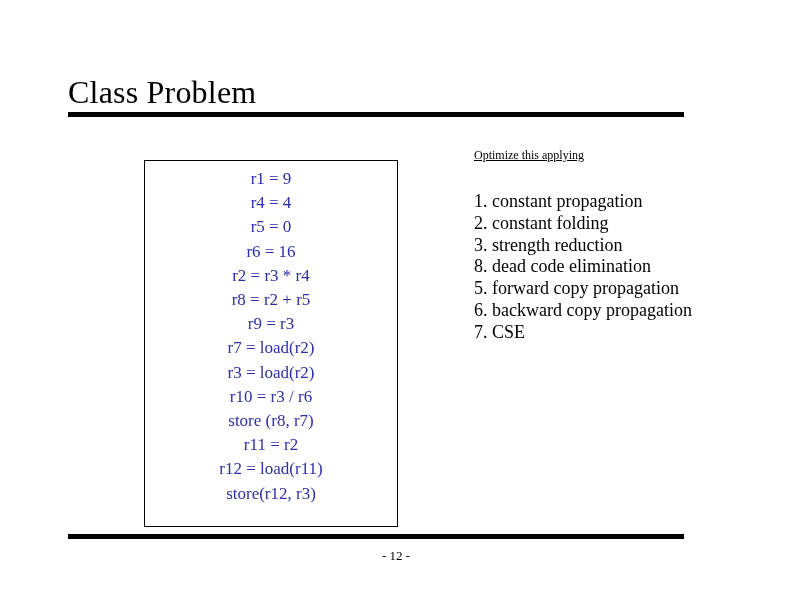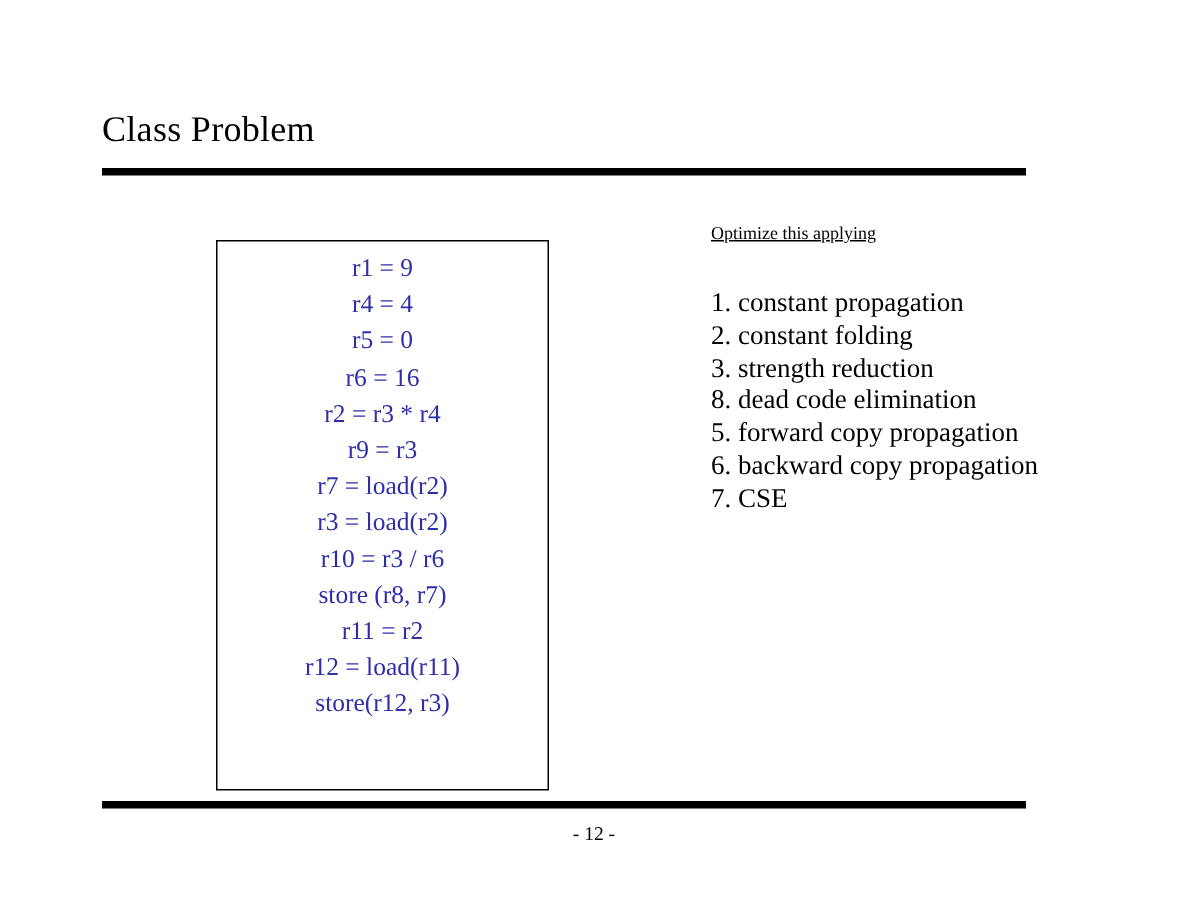--- a/index.html
+++ b/index.html
@@ -18,39 +18,39 @@
     position: absolute;
     left: 0;
     top: 0;
     width: 792px;
     height: 612px;
   }
   .slide-title {
     position: absolute;
     left: 68px;
     top: 74px;
-    font-size: 24px;
+    font-size: 32px;
     color: #000000;
     font-family: "Liberation Serif", serif;
     letter-spacing: 0.2px;
     white-space: nowrap;
   }
   .title-rule {
     position: absolute;
     left: 68px;
     top: 112px;
     width: 616px;
     height: 5px;
     background: #000000;
   }
   .code-box {
     position: absolute;
     left: 144px;
     top: 160px;
-    width: 222px;
+    width: 254px;
     height: 367px;
     border: 1px solid #000000;
     box-sizing: border-box;
     text-align: center;
     color: #2e2ea8;
     font-size: 17px;
     line-height: 24.2px;
     padding-top: 6px;
     font-family: "Liberation Serif", serif;
   }
@@ -106,20 +106,21 @@
 
   <div class="slide-title">Class Problem</div>
   <div class="title-rule"></div>
 
   <div class="code-box">
     <div class="code-line">r1 = 9</div>
     <div class="code-line">r4 = 4</div>
     <div class="code-line">r5 = 0</div>
     <div class="code-line">r6 = 16</div>
     <div class="code-line">r2 = r3 * r4</div>
+    <div class="code-line">r8 = r2 + r5</div>
     <div class="code-line">r9 = r3</div>
     <div class="code-line">r7 = load(r2)</div>
     <div class="code-line">r3 = load(r2)</div>
     <div class="code-line">r10 = r3 / r6</div>
     <div class="code-line">store (r8, r7)</div>
     <div class="code-line">r11 = r2</div>
     <div class="code-line">r12 = load(r11)</div>
     <div class="code-line">store(r12, r3)</div>
   </div>
 

